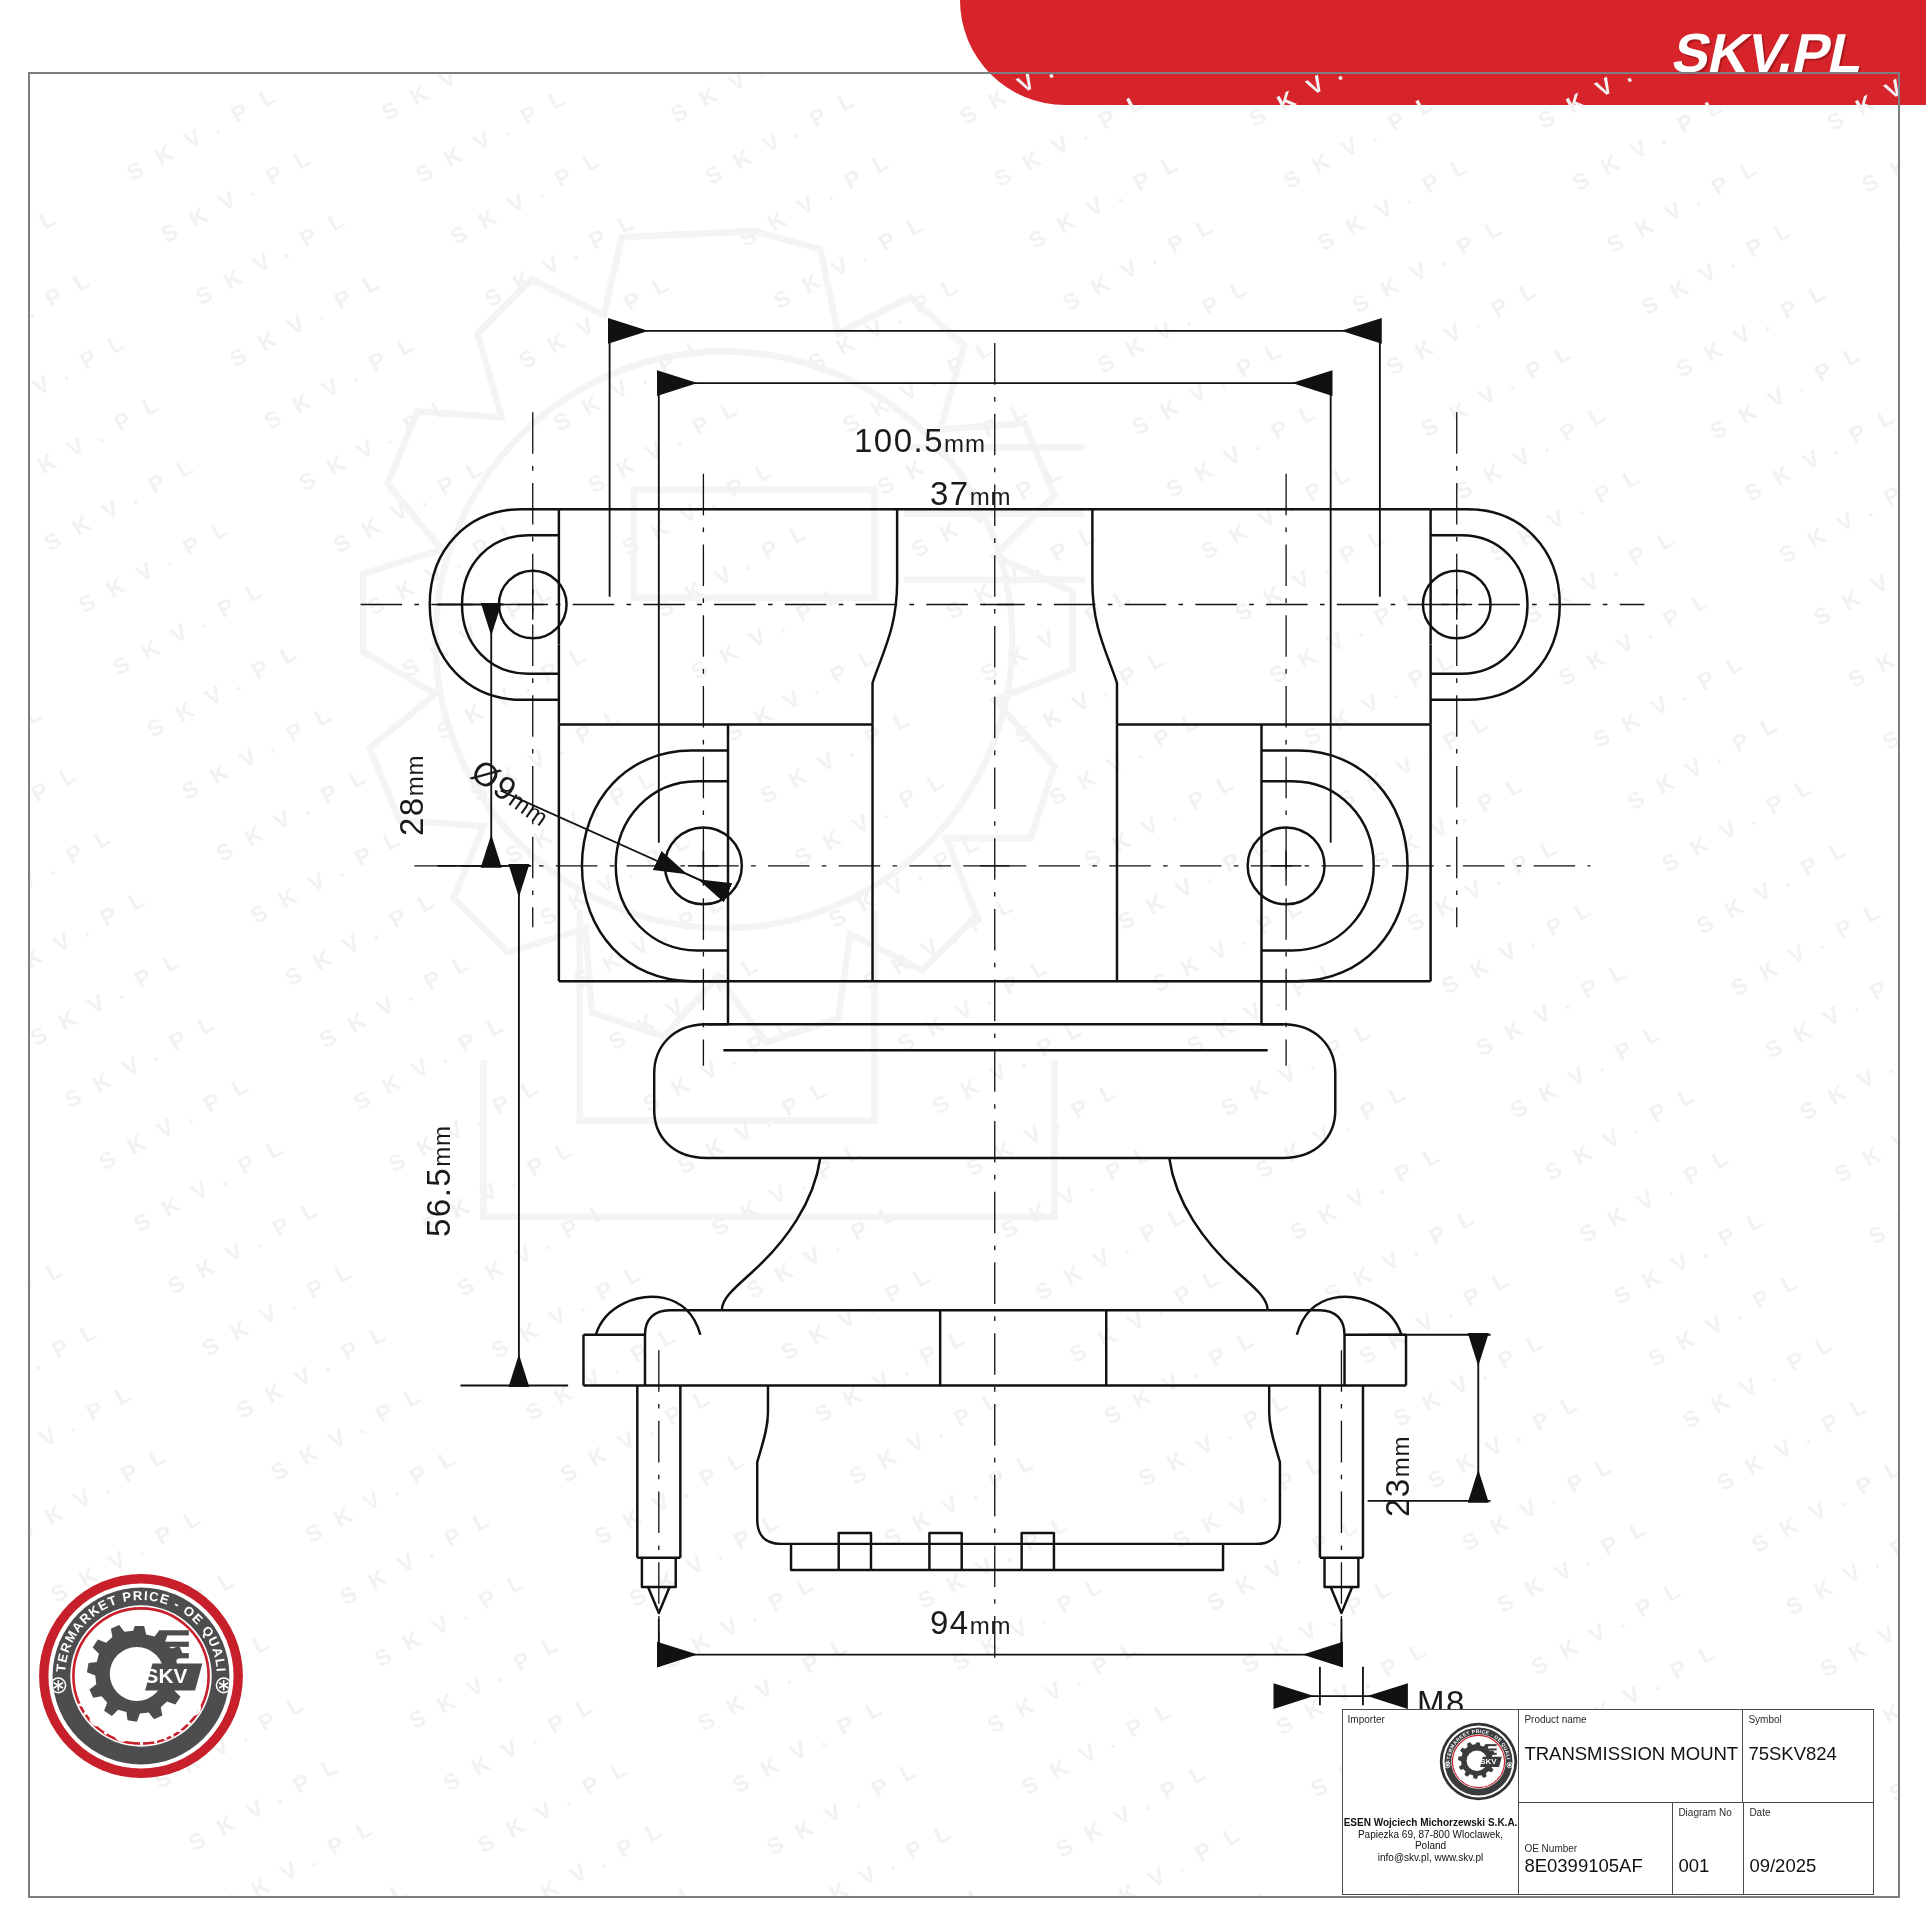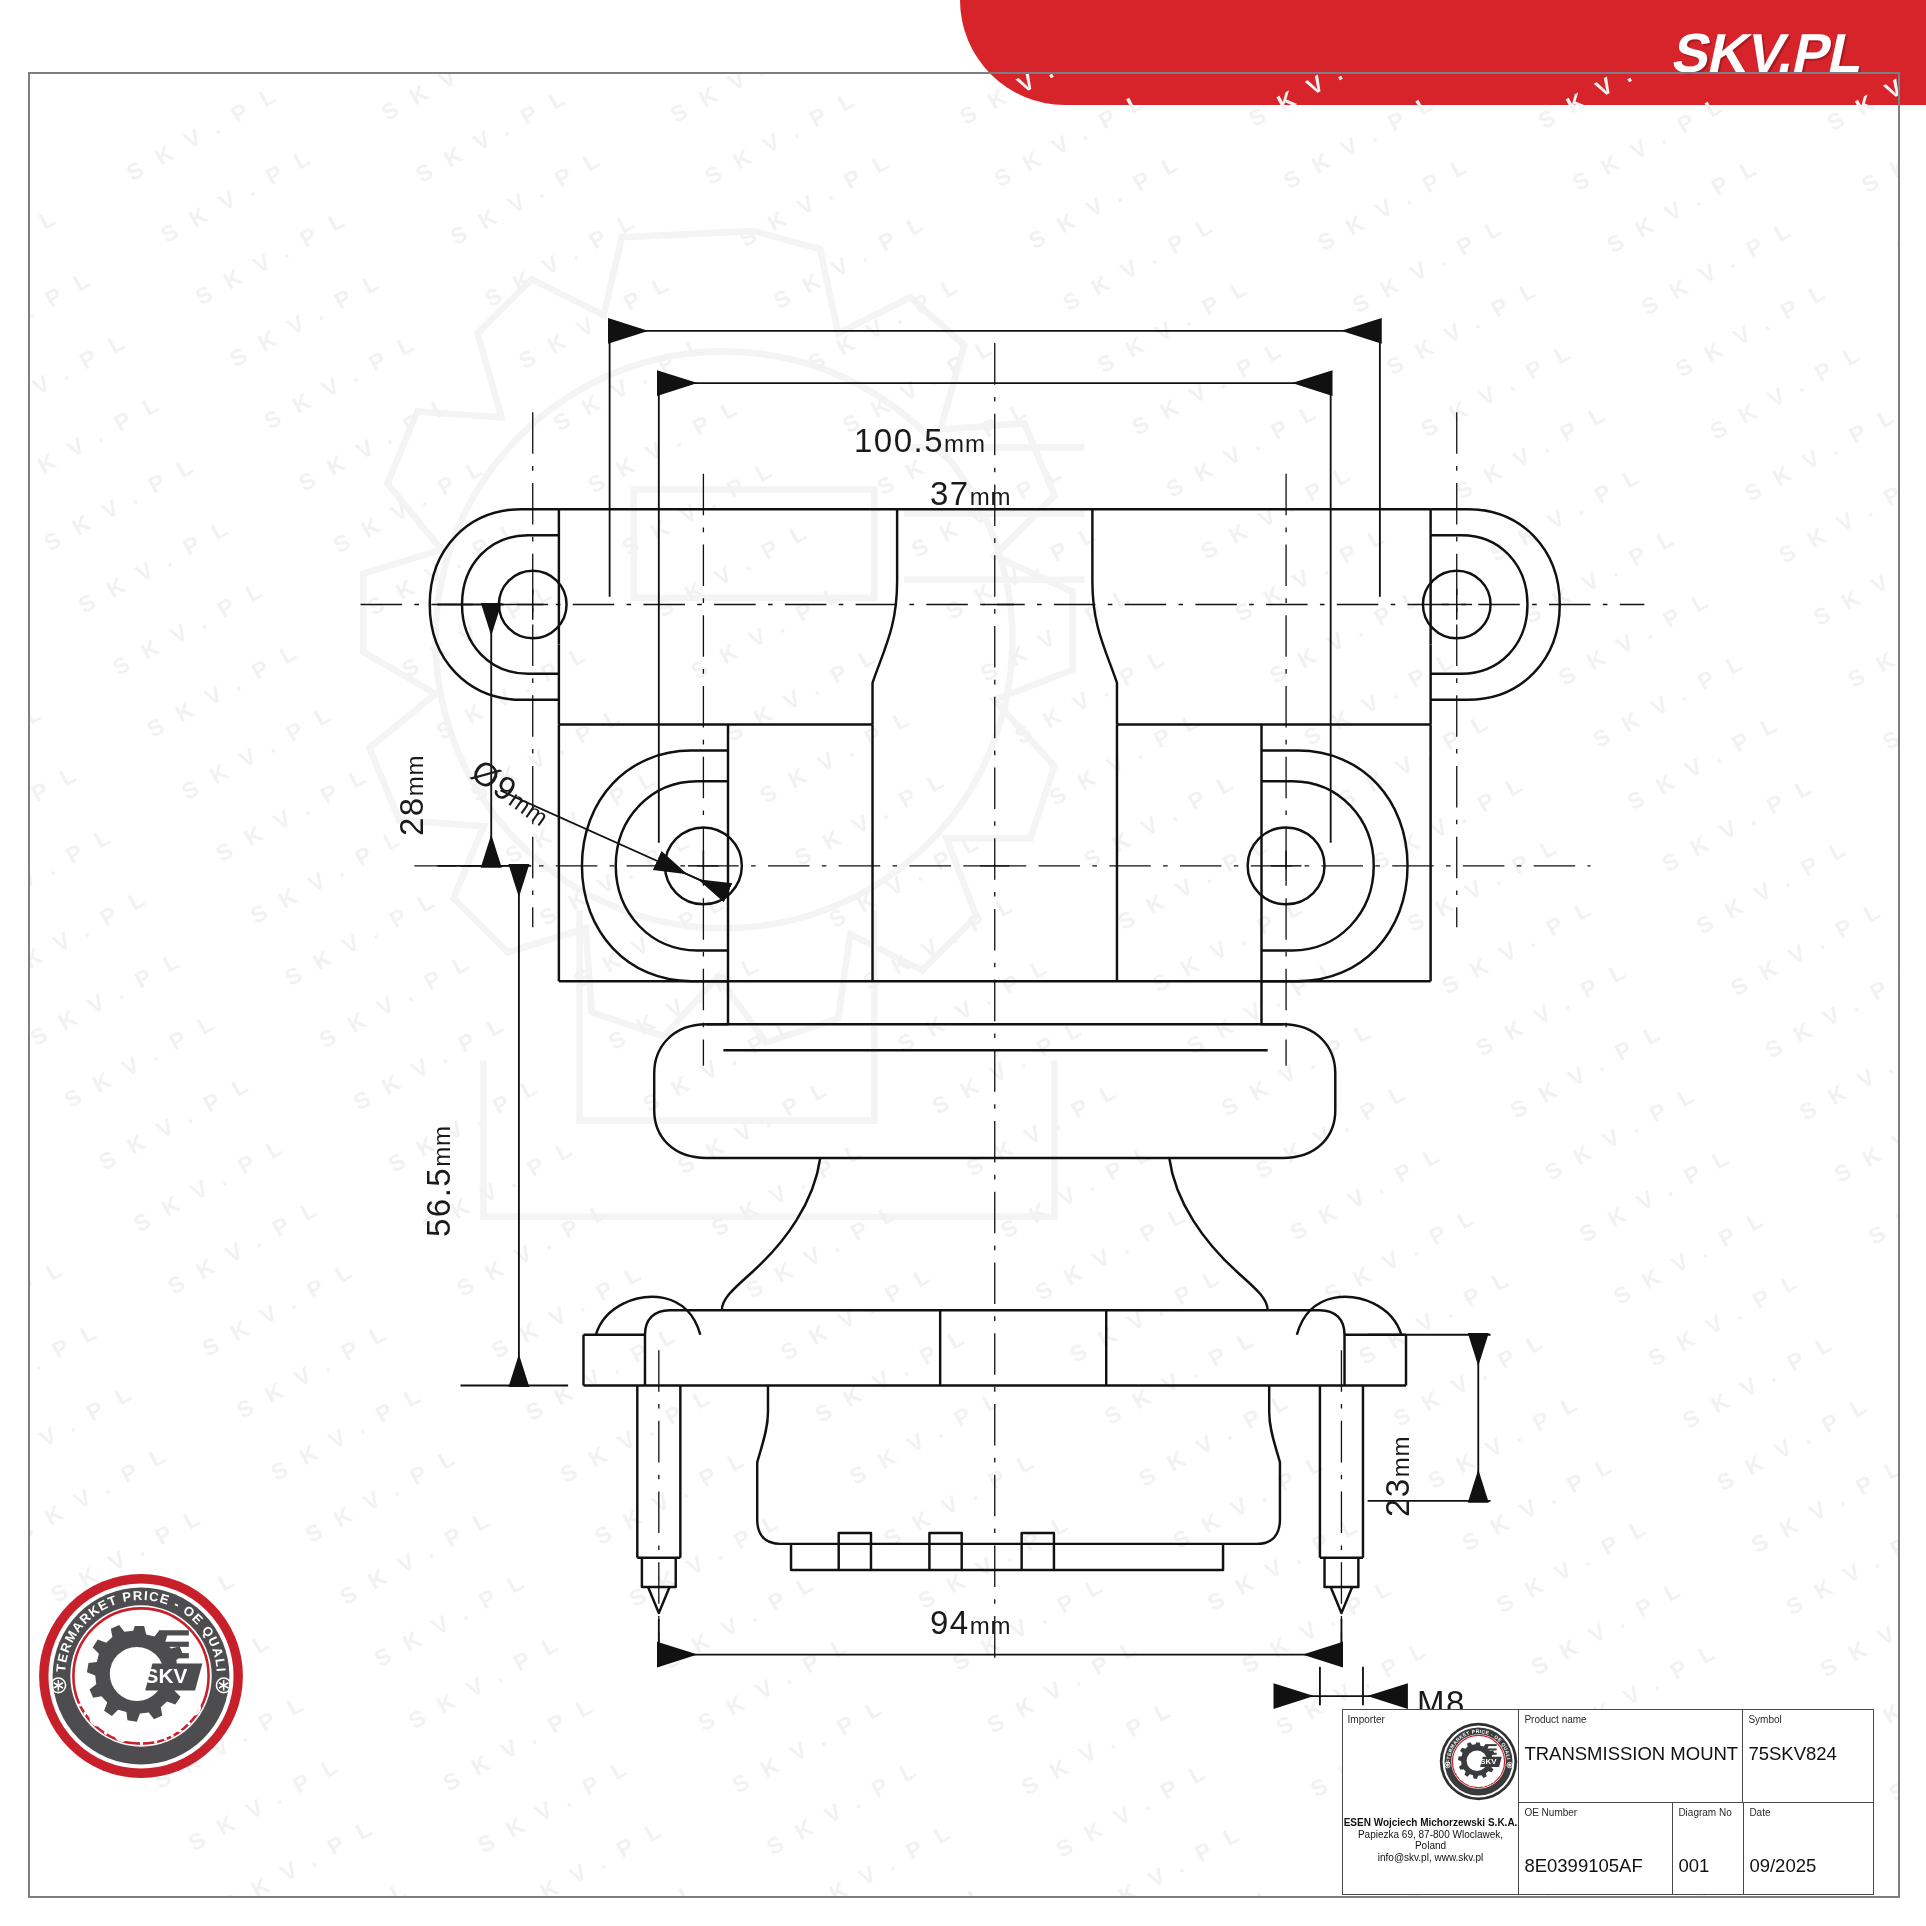--- a/index.html
+++ b/index.html
@@ -205,21 +205,21 @@
     position: absolute;
     left: 5.4px;
     bottom: 37px;
     font-size: 18.5px;
     color: #111;
     font-family: "Liberation Sans", sans-serif;
   }
   .tb-row-bot .tb-val { bottom: 17px; }
   .c-prodname { width: 223px; }
   .c-symbol  { flex: 1; }
-  .c-oe      { width: 153px; }
+  .c-oe      { width: 153px; margin-top: 36px; }
   .c-diag    { width: 71px; }
   .c-date    { flex: 1; }
 </style>
 </head>
 <body>
 
 <div id="page">
 
   <div class="header-banner">
     <div class="brand">SKV.PL</div>

